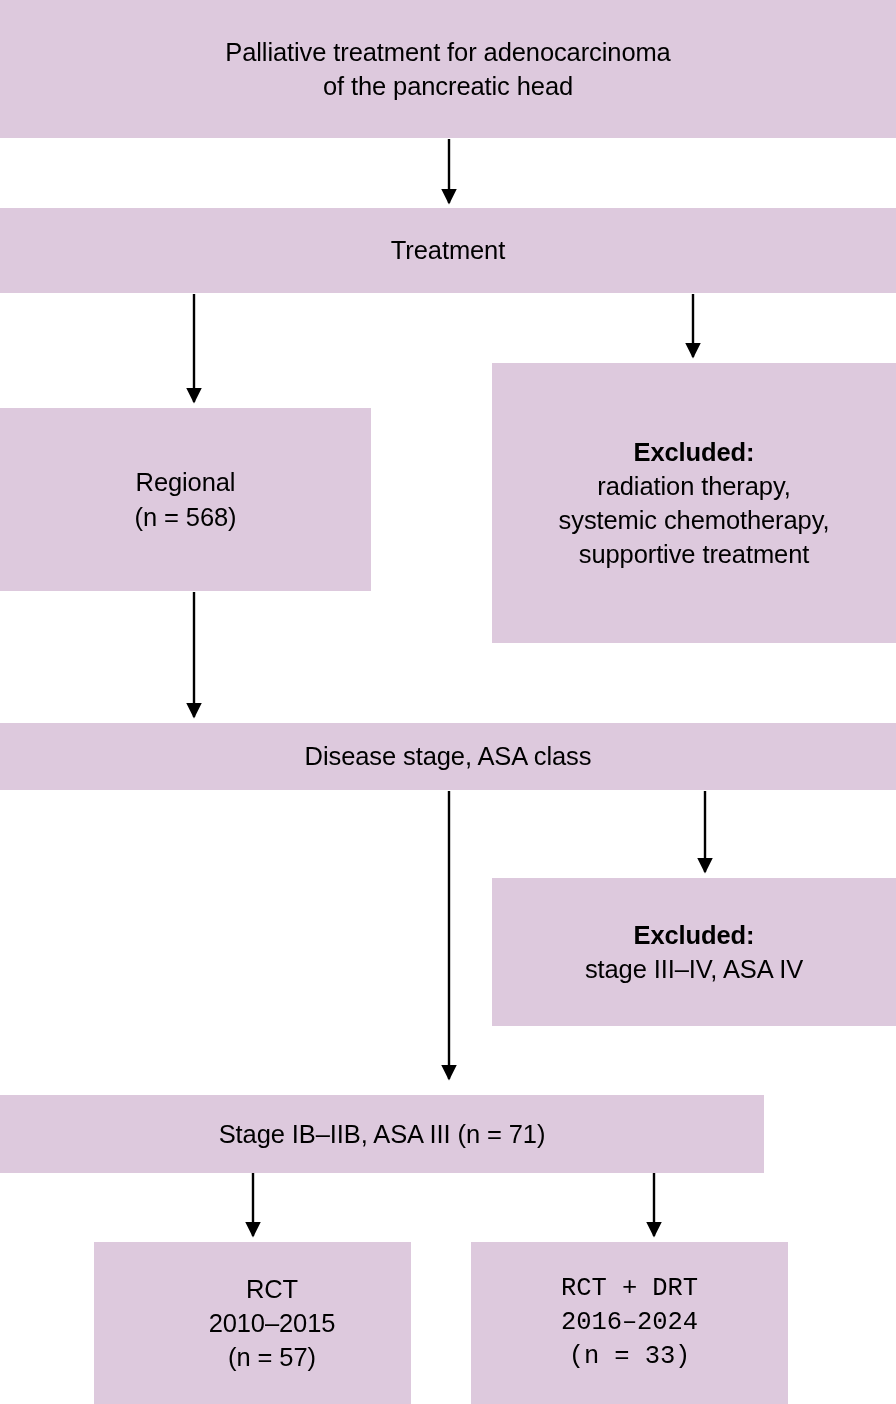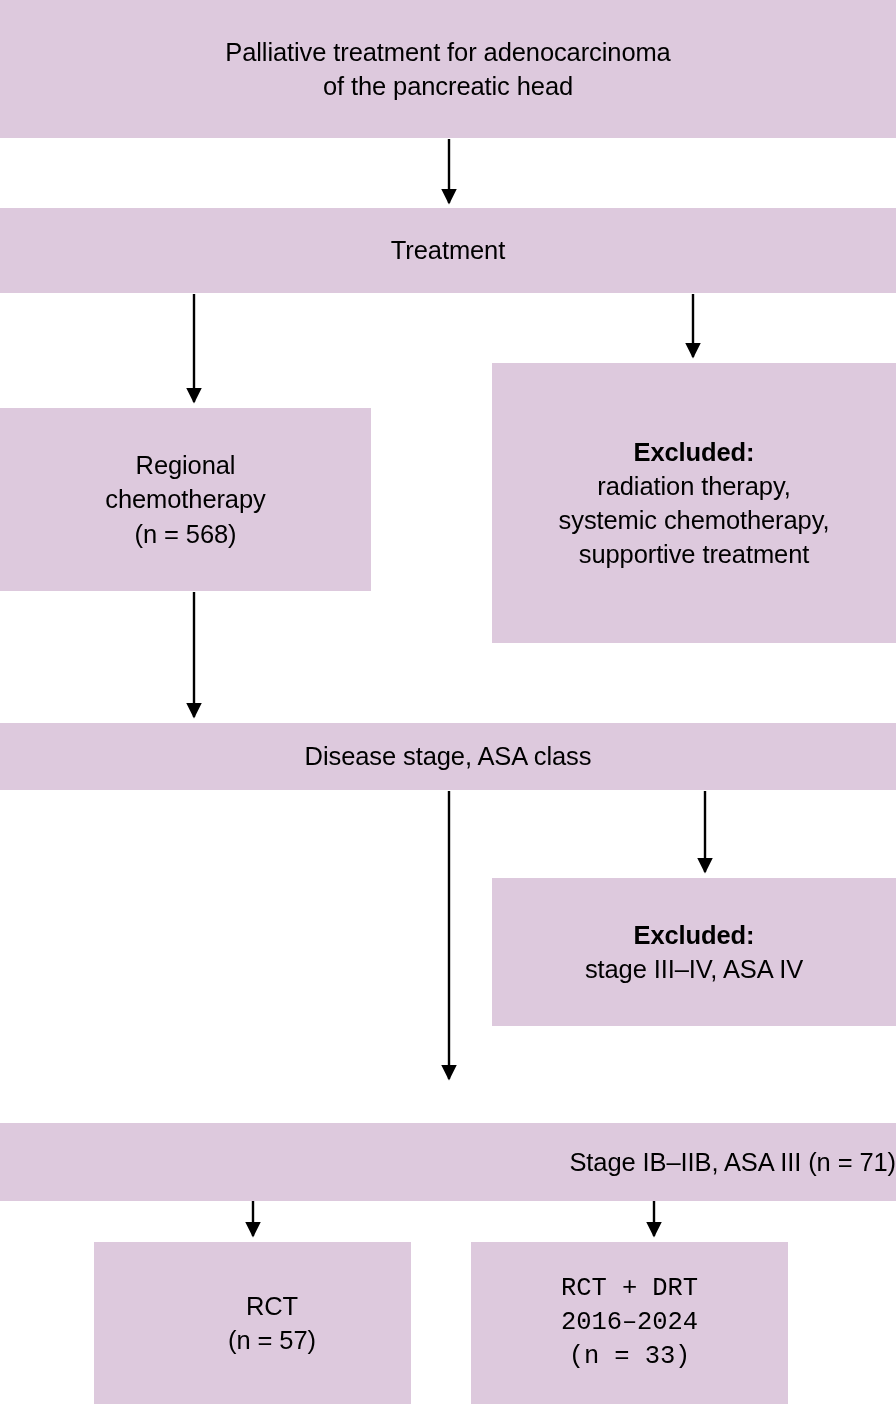--- a/index.html
+++ b/index.html
@@ -37,21 +37,21 @@
   .node .line { display: block; white-space: pre; }
   .line.bold { font-weight: bold; }
 
   
   #node-title      { left: 0px;   top: 0px;    width: 896px; height: 138px; }
   #node-treatment  { left: 0px;   top: 208px;  width: 896px; height: 85px;  }
   #node-regional   { left: 0px;   top: 408px;  width: 371px; height: 183px; }
   #node-excluded-1 { left: 492px; top: 363px;  width: 404px; height: 280px; }
   #node-disease    { left: 0px;   top: 723px;  width: 896px; height: 67px;  }
   #node-excluded-2 { left: 492px; top: 878px;  width: 404px; height: 148px; }
-  #node-stage      { left: 0px;   top: 1123px; width: 896px; height: 78px; text-align: right;  }
+  #node-stage      { left: 0px;   top: 1095px; width: 764px; height: 78px;  }
   #node-rct        { left: 94px;  top: 1242px; width: 317px; height: 162px; padding-left: 39px; }
   #node-rct-drt    { left: 471px; top: 1242px; width: 317px; height: 162px; font-family: Liberation Mono, monospace; }
 
   
   .conn {
     position: absolute;
     left: 0;
     top: 0;
     width: 896px;
     height: 1404px;
@@ -98,21 +98,20 @@
   <div class="node" id="node-title" style="background: rgb(221, 201, 221);">
     <span class="lines">
       <span class="line">Palliative treatment for adenocarcinoma</span>
       <span class="line">of the pancreatic head</span>
     </span>
   </div>
 
   <div class="node" id="node-regional" style="background: rgb(221, 201, 221);">
     <span class="lines">
       <span class="line">Regional</span>
-      <span class="line">chemotherapy</span>
       <span class="line">(n = 568)</span>
     </span>
   </div>
 
   <div class="node" id="node-excluded-1" style="background: rgb(221, 201, 221);">
     <span class="lines">
       <span class="line bold">Excluded:</span>
       <span class="line">radiation therapy,</span>
       <span class="line">systemic chemotherapy,</span>
       <span class="line">supportive treatment</span>
@@ -134,20 +133,21 @@
 
   <div class="node" id="node-stage" style="background: rgb(221, 201, 221);">
     <span class="lines">
       <span class="line">Stage IB–IIB, ASA III (n = 71)</span>
     </span>
   </div>
 
   <div class="node" id="node-rct" style="background: rgb(221, 201, 221);">
     <span class="lines">
       <span class="line">RCT</span>
+      <span class="line">2010–2015</span>
       <span class="line">(n = 57)</span>
     </span>
   </div>
 
   <div class="node" id="node-rct-drt" style="background: rgb(221, 201, 221);">
     <span class="lines">
       <span class="line">RCT + DRT</span>
       <span class="line">2016–2024</span>
       <span class="line">(n = 33)</span>
     </span>

